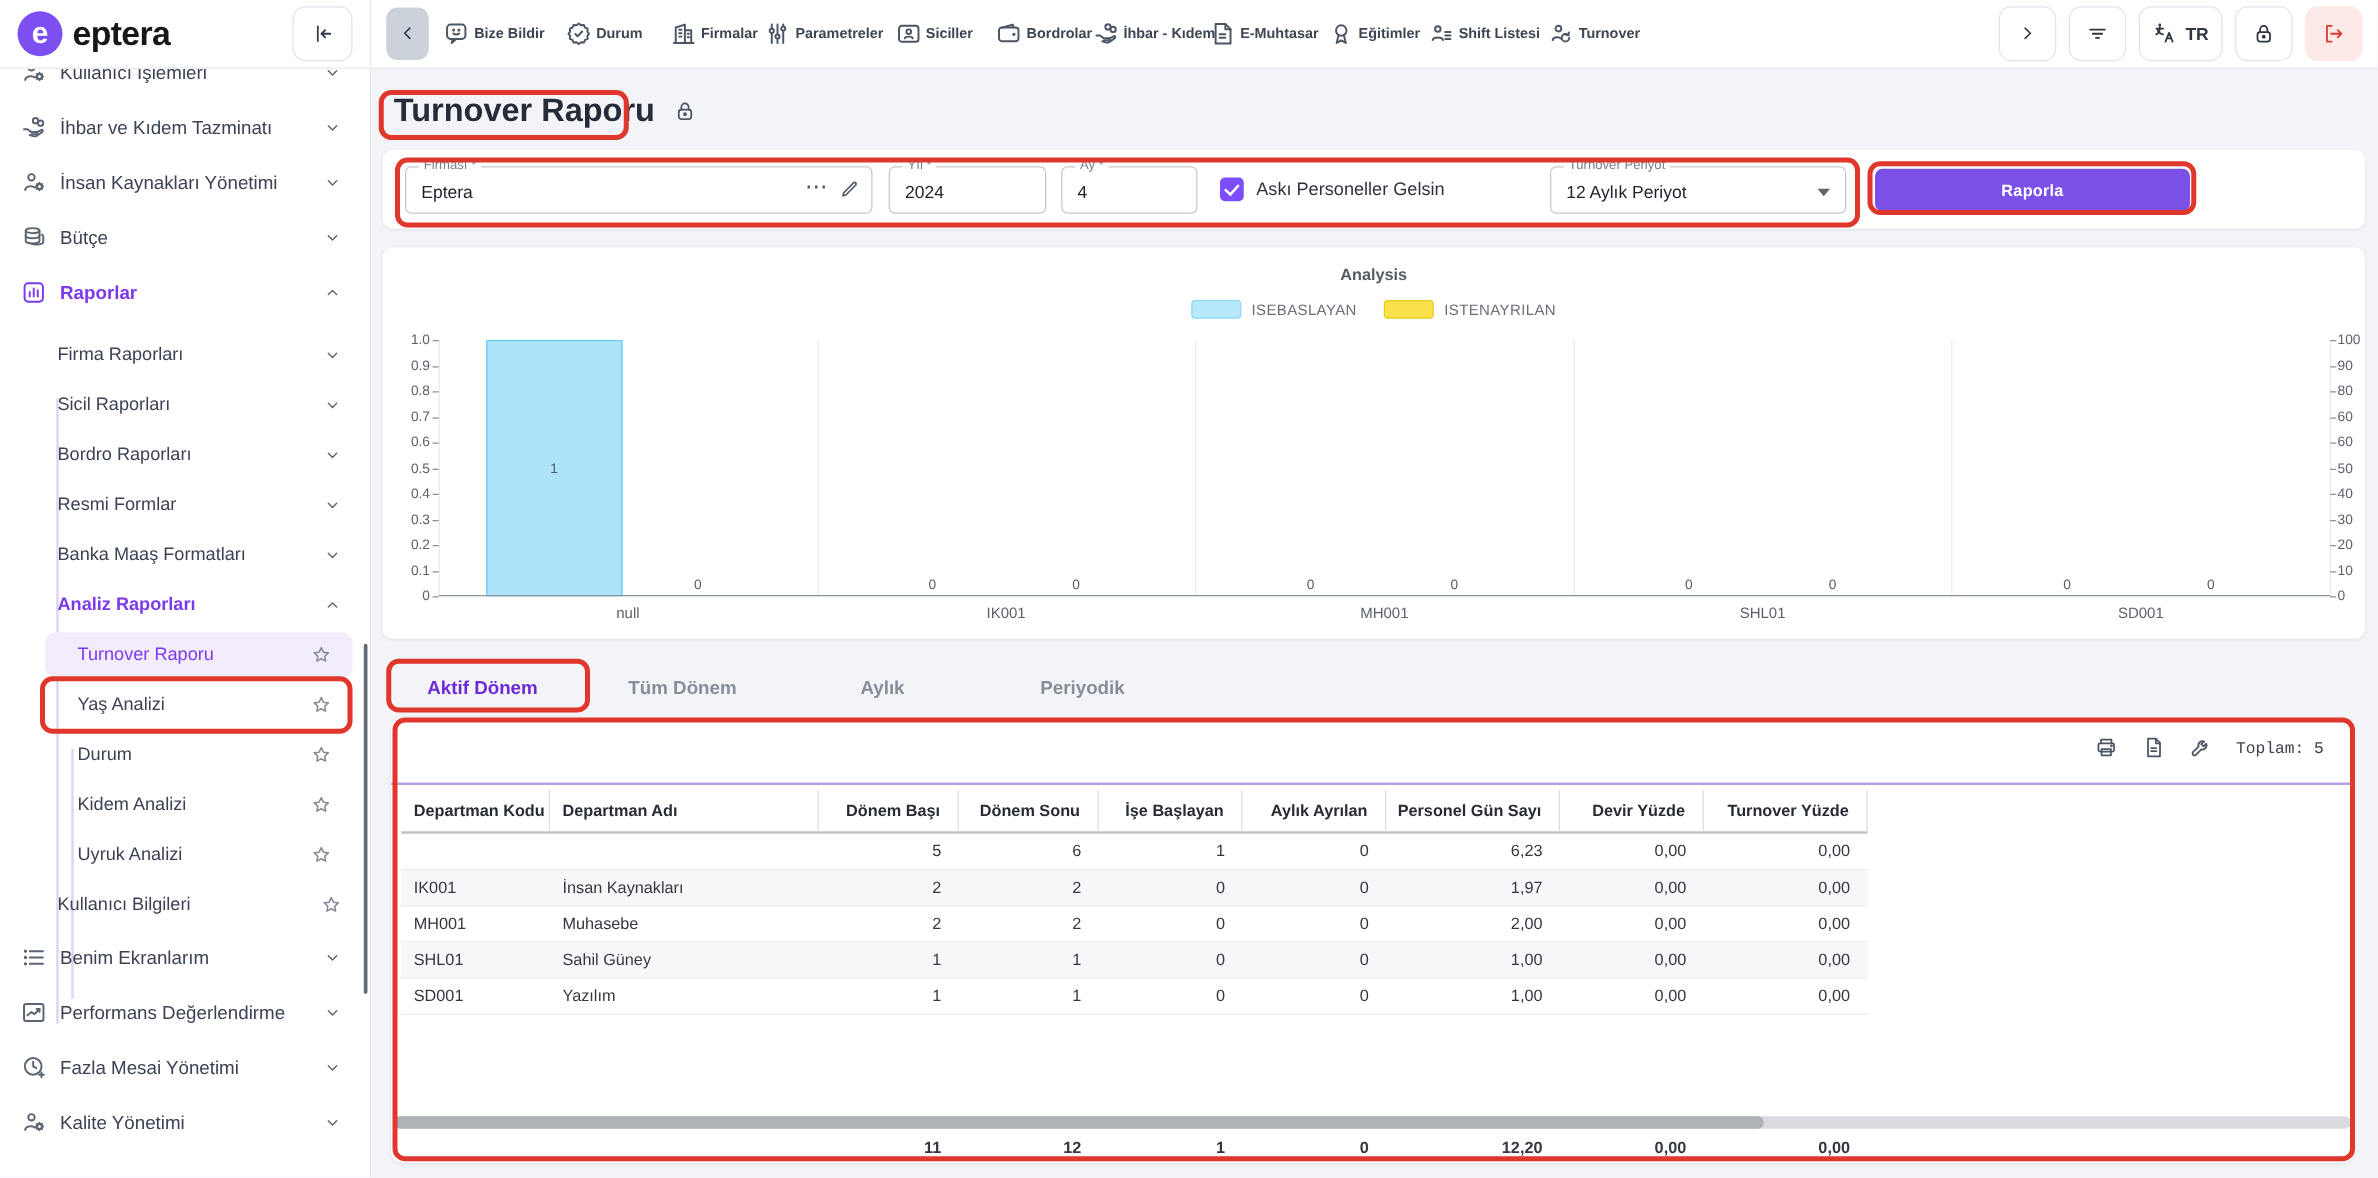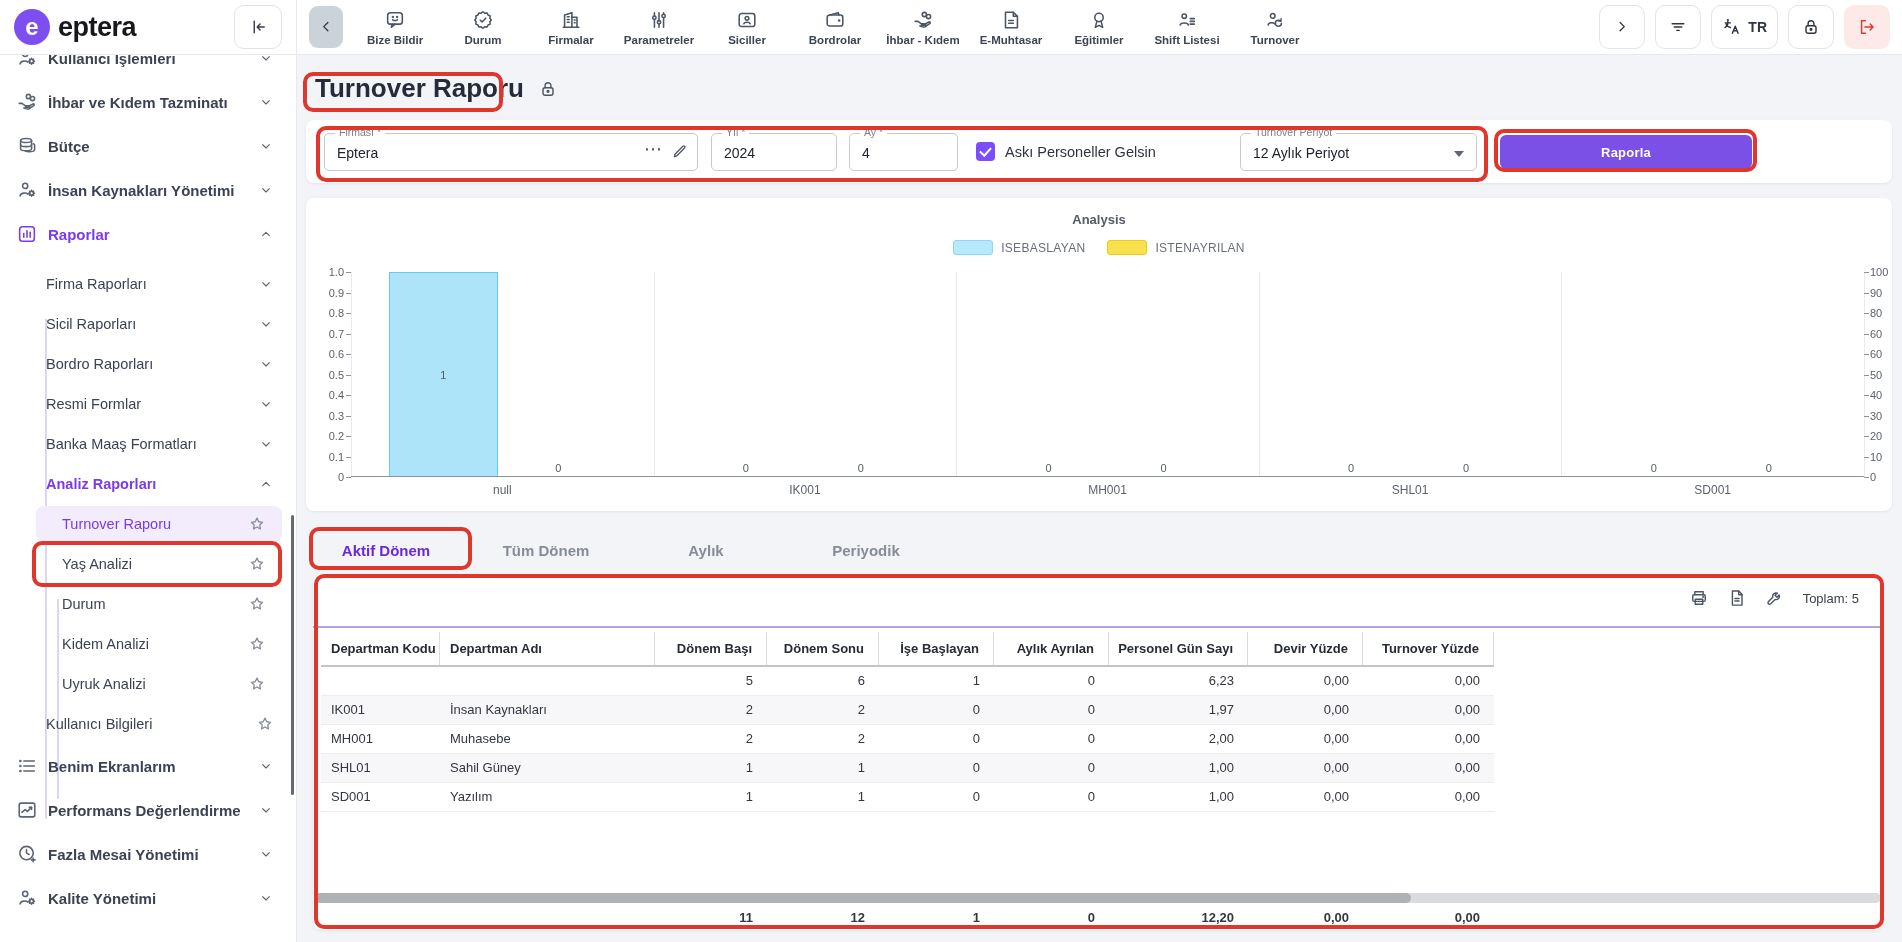--- a/index.html
+++ b/index.html
@@ -6,32 +6,32 @@
   html,body { width:1902px; height:942px; overflow:hidden; font-family:"Liberation Sans",sans-serif; background:#f3f4f8; position:relative; }
 
   
   .topbar { position:absolute; top:0; left:0; width:1902px; height:55px; background:#fff; border-bottom:1px solid #e7e9ef; display:flex; align-items:center; z-index:10; }
   .brand { width:297px; height:100%; display:flex; align-items:center; padding-left:14px; border-right:1px solid #e7e9ef; }
   .logo-circle { width:36px; height:36px; border-radius:50%; background:#7e4ff0; color:#fff; display:flex; align-items:center; justify-content:center; font-size:24px; font-weight:bold; }
   .logo-text { font-size:27px; font-weight:bold; color:#17181c; margin-left:8px; letter-spacing:-0.5px; }
   .collapse-btn { margin-left:auto; margin-right:14px; width:48px; height:44px; border:1px solid #dfe3ea; border-radius:10px; background:#fff; display:flex; align-items:center; justify-content:center; color:#343b49; cursor:pointer; }
   .scroll-left { width:34px; height:42px; margin:0 8px 0 12px; border:none; border-radius:9px; background:#ccd2d9; color:#2f3542; display:flex; align-items:center; justify-content:center; cursor:pointer; }
   .nav-items { display:flex; align-items:center; height:100%; }
-  .nav-item { width:88px; height:100%; display:flex; flex-direction:column; align-items:center; justify-content:center; gap:3px; cursor:pointer; color:#4b5563; }
+  .nav-item { width:88px; height:100%; display:flex; align-items:center; justify-content:center; gap:3px; cursor:pointer; color:#4b5563; }
   .nav-item .lbl { font-size:11.5px; font-weight:600; color:#3d4452; white-space:nowrap; }
   .topbar-right { margin-left:auto; display:flex; align-items:center; gap:10px; padding-right:12px; }
   .tb-btn { height:44px; min-width:46px; border:1px solid #e1e4ea; border-radius:10px; background:#fff; display:flex; align-items:center; justify-content:center; gap:6px; color:#2f3542; font-size:14px; font-weight:600; cursor:pointer; padding:0 10px; }
   .tb-btn.logout { background:#fdeae8; border:none; color:#d93a2b; }
   .ic svg { display:block; }
 
   
   .sidebar { position:absolute; top:55px; left:0; width:297px; height:887px; background:#fff; border-right:1px solid #e7e9ef; overflow:hidden; }
   .sb-list { margin-top:-19px; position:relative; }
   .sb-row { display:flex; align-items:center; cursor:pointer; position:relative; color:#3c4254; }
-  .sb-row.lv0 { height:44px; padding:0 22px 0 16px; font-size:15px; font-weight:700; gap:10px; }
+  .sb-row.lv0 { height:44px; padding:0 22px 0 16px; font-size:15px; font-weight:400; gap:10px; }
   .sb-row.lv1 { height:40px; padding:0 22px 0 46px; font-size:14.5px; }
   .sb-row.lv2 { height:40px; padding:0 30px 0 62px; font-size:14.5px; }
   .sb-row .grow { flex:1; white-space:nowrap; overflow:hidden; }
   .sb-row.active { color:#7c3aed; font-weight:bold; }
   .sb-row.selected { color:#7c3aed; }
   .sb-row.selected .selbg { position:absolute; left:36px; right:14px; top:2px; bottom:2px; background:#f2ecfd; border-radius:8px; z-index:0; }
   .sb-row > * { position:relative; z-index:1; }
   .sb-icon { color:#5b6472; display:flex; }
   .sb-row.active .sb-icon { color:#7c3aed; }
   .trail { color:#5d6470; display:flex; }
@@ -78,21 +78,21 @@
   .tickmark { position:absolute; width:5px; height:1px; background:#8d939d; }
   .xcat { position:absolute; top:285px; font-size:12px; color:#5b616b; transform:translateX(-50%); }
 
   
   .tabs { position:absolute; left:9px; top:475px; height:40px; display:flex; }
   .tab { width:160px; display:flex; align-items:center; justify-content:center; font-size:15px; color:#868c98; font-weight:600; cursor:pointer; }
   .tab.active { color:#6d28d9; font-weight:bold; }
 
   
   .card.table-card { left:16px; top:519px; width:1570px; height:356px; }
-  .tc-toolbar { position:absolute; top:0; left:0; right:0; height:48px; display:flex; align-items:center; justify-content:flex-end; gap:18px; padding-right:24px; color:#4b5563; }
+  .tc-toolbar { position:absolute; top:0; left:0; right:0; height:48px; display:flex; align-items:center; justify-content:flex-end; gap:18px; padding-right:24px; color:#4b5563;font-family:Liberation Mono, monospace; }
   .tc-toolbar .tool { cursor:pointer; display:flex; }
   .tc-total { font-size:13px; color:#3c4049; }
   .purple-line { position:absolute; top:52px; left:0; right:0; height:2px; background:#b5a0e3; }
   .grid { position:absolute; left:8px; top:58px; }
   .g-row { display:flex; }
   .g-cell { height:28px; line-height:28px; font-size:13px; color:#33373f; white-space:nowrap; overflow:hidden; }
   .g-head .g-cell { height:33px; line-height:33px; font-size:13px; font-weight:600; color:#272b33; border-right:1px solid #dcdcdc; }
   .g-head { border-bottom:2px solid #c4c4c4; }
   .g-body .g-row { border-bottom:1px solid #ececec; }
   .g-body .g-row.stripe { background:#f7f7f9; }
@@ -325,43 +325,43 @@
         <span class="grow">İhbar ve Kıdem Tazminatı</span>
         <span class="trail ic">
           <svg width="16" height="16" viewBox="0 0 24 24" fill="none" stroke="currentColor" stroke-width="1.7" stroke-linecap="round" stroke-linejoin="round">
             <path d="M7 10l5 5 5-5"></path>
           </svg>
         </span>
       </div>
       <div class="sb-row lv0">
         <span class="sb-icon ic">
           <svg width="22" height="22" viewBox="0 0 24 24" fill="none" stroke="currentColor" stroke-width="1.7" stroke-linecap="round" stroke-linejoin="round">
+            <circle cx="10" cy="7.5" r="2.8"></circle>
+            <path d="M4.5 18.5c.4-3.4 6.2-4.2 8.5-2"></path>
+            <circle cx="17" cy="15.5" r="2.2"></circle>
+            <path d="M17 12.3v1M17 17.7v1M13.8 15.5h1M19.2 15.5h1M14.8 13.3l.7.7M18.5 17l.7.7M19.2 13.3l-.7.7M15.5 17l-.7.7"></path>
+          </svg>
+        </span>
+        <span class="grow">İnsan Kaynakları Yönetimi</span>
+        <span class="trail ic">
+          <svg width="16" height="16" viewBox="0 0 24 24" fill="none" stroke="currentColor" stroke-width="1.7" stroke-linecap="round" stroke-linejoin="round">
+            <path d="M7 10l5 5 5-5"></path>
+          </svg>
+        </span>
+      </div>
+      <div class="sb-row lv0">
+        <span class="sb-icon ic">
+          <svg width="22" height="22" viewBox="0 0 24 24" fill="none" stroke="currentColor" stroke-width="1.7" stroke-linecap="round" stroke-linejoin="round">
             <ellipse cx="11" cy="6" rx="6" ry="2.2"></ellipse>
             <path d="M5 6v4.5c0 1.2 2.7 2.2 6 2.2s6-1 6-2.2V6"></path>
             <path d="M5 10.5V15c0 1.2 2.7 2.2 6 2.2s6-1 6-2.2v-4.5"></path>
             <path d="M19 9.5c.8.4 1.3.9 1.3 1.5V16c0 1.2-2.7 2.2-6 2.2-1.6 0-3-.2-4.1-.6"></path>
           </svg>
         </span>
         <span class="grow">Bütçe</span>
-        <span class="trail ic">
-          <svg width="16" height="16" viewBox="0 0 24 24" fill="none" stroke="currentColor" stroke-width="1.7" stroke-linecap="round" stroke-linejoin="round">
-            <path d="M7 10l5 5 5-5"></path>
-          </svg>
-        </span>
-      </div>
-      <div class="sb-row lv0">
-        <span class="sb-icon ic">
-          <svg width="22" height="22" viewBox="0 0 24 24" fill="none" stroke="currentColor" stroke-width="1.7" stroke-linecap="round" stroke-linejoin="round">
-            <circle cx="10" cy="7.5" r="2.8"></circle>
-            <path d="M4.5 18.5c.4-3.4 6.2-4.2 8.5-2"></path>
-            <circle cx="17" cy="15.5" r="2.2"></circle>
-            <path d="M17 12.3v1M17 17.7v1M13.8 15.5h1M19.2 15.5h1M14.8 13.3l.7.7M18.5 17l.7.7M19.2 13.3l-.7.7M15.5 17l-.7.7"></path>
-          </svg>
-        </span>
-        <span class="grow">İnsan Kaynakları Yönetimi</span>
         <span class="trail ic">
           <svg width="16" height="16" viewBox="0 0 24 24" fill="none" stroke="currentColor" stroke-width="1.7" stroke-linecap="round" stroke-linejoin="round">
             <path d="M7 10l5 5 5-5"></path>
           </svg>
         </span>
       </div>
       <div class="sb-row lv0 active">
         <span class="sb-icon ic">
           <svg width="22" height="22" viewBox="0 0 24 24" fill="none" stroke="currentColor" stroke-width="1.7" stroke-linecap="round" stroke-linejoin="round">
             <rect x="4" y="4" width="16" height="16" rx="3"></rect>

